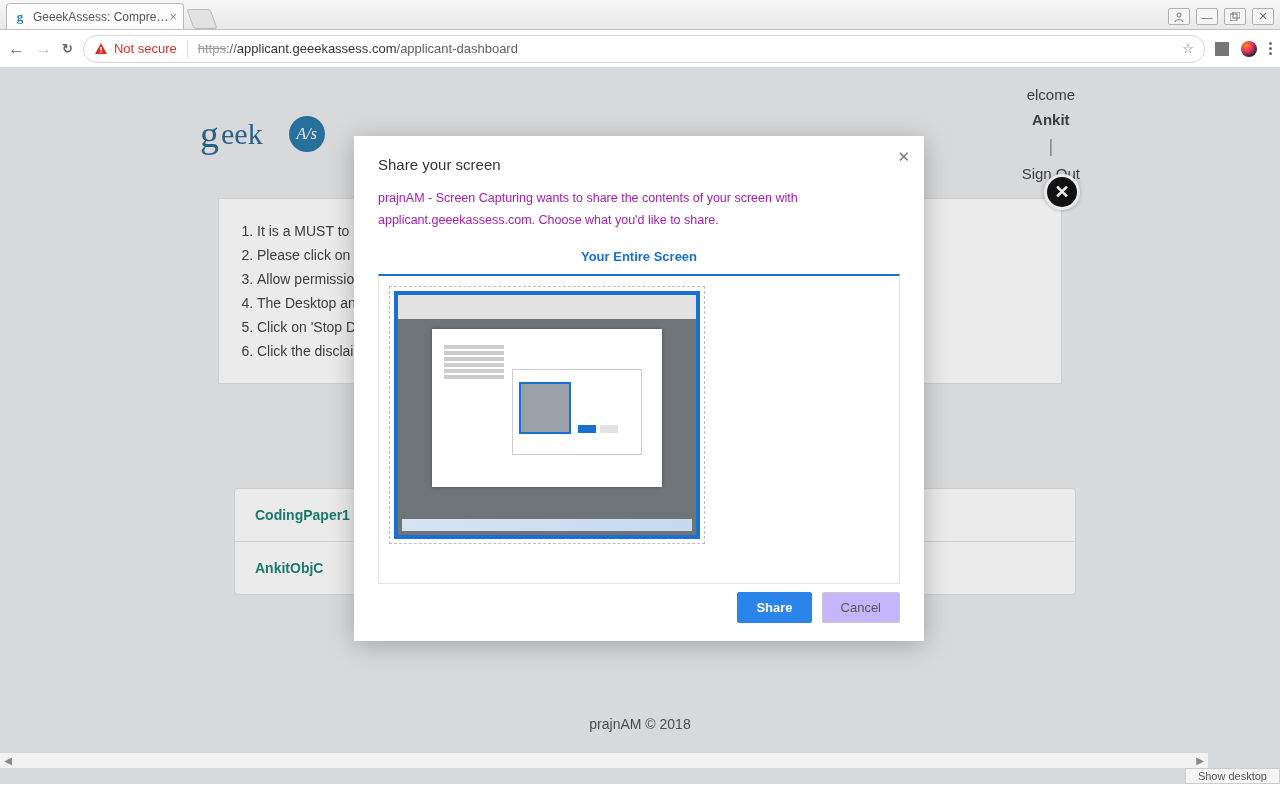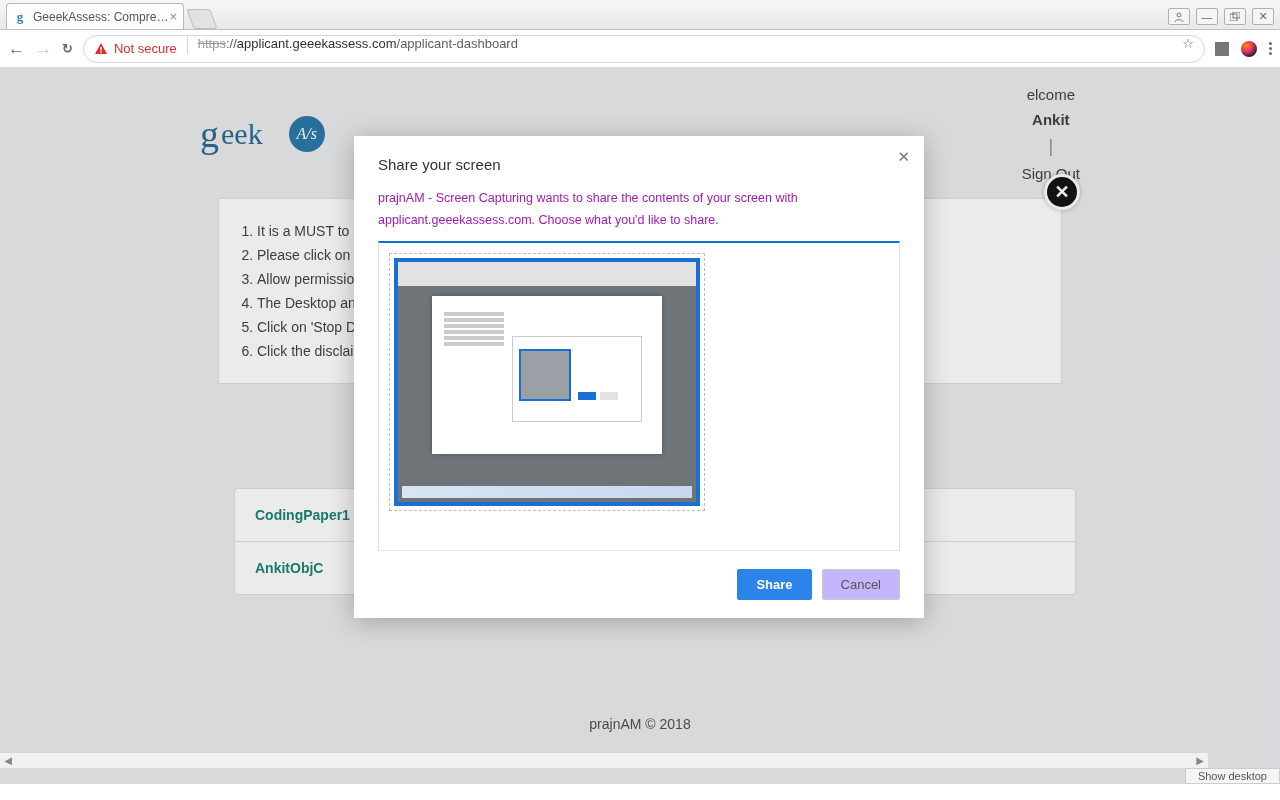--- a/index.html
+++ b/index.html
@@ -61,21 +61,21 @@
   border-bottom: 1px solid #dcdcdc;
 }
 .nav-arrow { color: #6b6b6b; font-size: 17px; }
 .nav-arrow.fwd { color: #c9c9c9; }
 .reload { color: #6b6b6b; font-size: 13px; font-weight: bold; }
 .addr {
   flex: 1;
   height: 28px;
   border: 1px solid #d6d6d6;
   border-radius: 14px;
-  display: flex; 
+  display: flex; align-items: center;
   padding: 0 10px; gap: 10px;
   font-size: 13px;
 }
 .not-secure { display: flex; align-items: center; gap: 6px; color: #d93025; }
 .addr-sep { width: 1px; height: 18px; background: #d6d6d6; }
 .url { color: #5f5f5f; }
 .url .proto { color: #999; text-decoration: line-through; }
 .url .host { color: #333; }
 .star { color: #6b6b6b; }
 .tb-right { display: flex; align-items: center; gap: 12px; }
@@ -172,21 +172,21 @@
 .thumb-win { position:absolute; left:34px; top:34px; right:34px; bottom:48px; background: #fff; box-shadow: 0 0 4px rgba(0,0,0,0.3); }
 .thumb-win2 { position:absolute; left:80px; top:40px; width: 130px; height: 86px; background:#fff; border:1px solid #ccc; }
 .thumb-inner { position:absolute; left:6px; top:12px; width:52px; height:52px; border:2px solid #1a6fd4; background:#9aa0a6; }
 .thumb-text { position:absolute; left:12px; top:14px; font-size:7px; color:#888; }
 .thumb-text div{ height:4px; background:#ccc; margin:2px 0; width:60px; }
 .thumb-taskbar { position:absolute; bottom:4px; left:4px; right:4px; height:12px; background: linear-gradient(90deg, #d6e4f5, #c6d9ef); }
 .thumb-btns { position:absolute; bottom:54px; right:44px; display:flex; gap:4px; }
 .thumb-btns span { width:18px; height:8px; background:#1a6fd4; }
 .thumb-btns span:last-child { background:#e2e2e2; }
 
-.modal-actions { display:flex; justify-content:flex-end; gap: 10px; margin-top: 18px; }
+.modal-actions { display:flex; justify-content:flex-end; gap: 10px; margin-top: 8px; }
 .btn { padding: 7px 18px; font-size: 13px; border-radius: 2px; border: 1px solid #c8c8c8; background:#c4b5fd; color:#555; }
 .btn-primary { background: #2a84e9; color:#fff; border-color:#2a84e9; font-weight:600; }
 
 
 .hscroll { position:absolute; bottom:16px; left:0; right:72px; height:16px; background:#f1f1f1; border-top:1px solid #d6d6d6; display:flex; align-items:center; }
 .hscroll .arrow { width:16px; height:16px; display:flex; align-items:center; justify-content:center; font-size:10px; color:#888; }
 .show-desktop { position:absolute; bottom:0; right:0; height:16px; padding: 0 12px; font-size:11px; color:#555; background:#f5f5f5; border:1px solid #ccc; display:flex; align-items:center; }
 
 svg { display:block; }
 </style>
@@ -289,20 +289,21 @@
   </div>
 
   <div class="footer">prajnAM © 2018</div>
 
   <div class="page-scrim"></div>
 
   <div class="modal">
     <span class="modal-close">✕</span>
     <h2>Share your screen</h2>
     <p class="modal-desc">prajnAM - Screen Capturing wants to share the contents of your screen with applicant.geeekassess.com. Choose what you'd like to share.</p>
+    <div class="tab-header">Your Entire Screen</div>
     <div class="picker">
       <div class="thumb-wrap">
         <div class="thumb">
           <div class="thumb-sky"></div>
           <div class="thumb-win">
             <div class="thumb-text">
                 <div></div>
                 <div></div>
                 <div></div>
                 <div></div>

